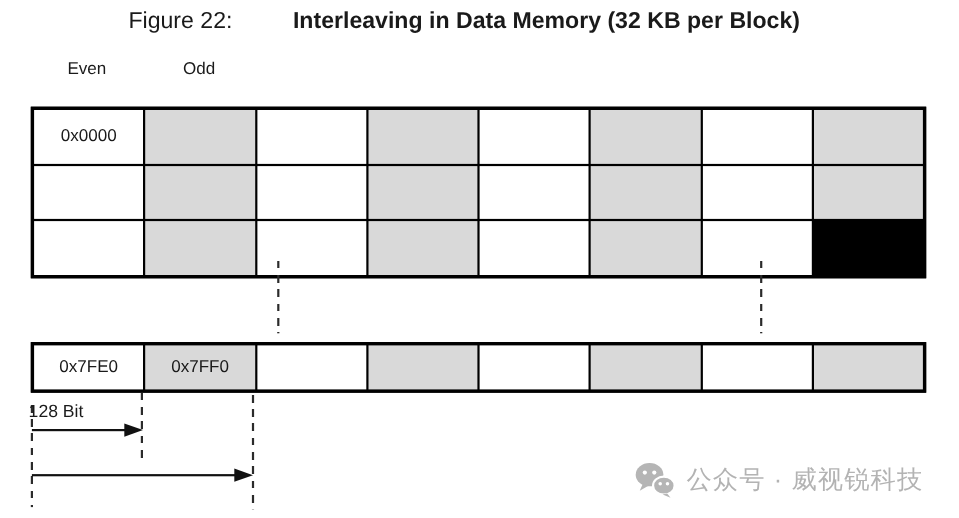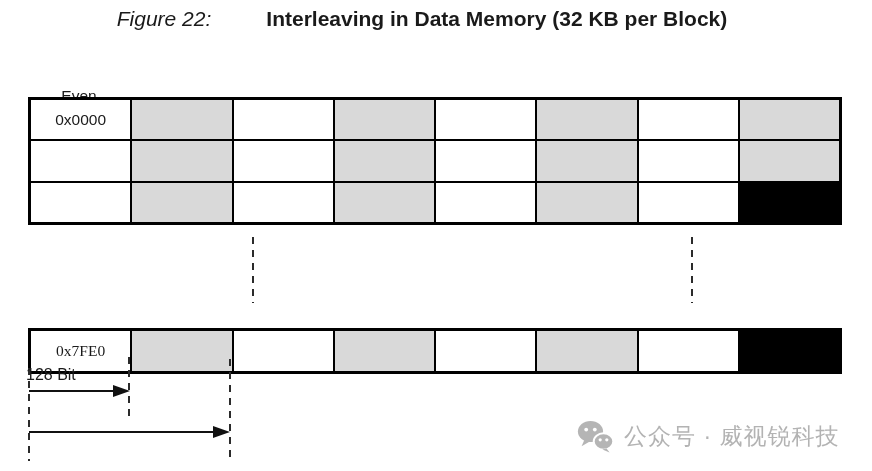--- a/index.html
+++ b/index.html
@@ -16,48 +16,48 @@
   
   .figure-title-bar {
     position: absolute;
     top: 7px;
     left: -14px;
     width: 872px;
     text-align: center;
     font-size: 21px;
     white-space: nowrap;
   }
-  .figure-label { font-style: italic; font-weight: 400; margin-right: 9px; }
+  .figure-label { font-weight: 400; margin-right: 9px; }
   .figure-name  { font-weight: 700; margin-left: 46px; }
 
   
   .col-label {
     position: absolute;
-    top: 87px;
+    top: 54px;
     width: 102px;
     text-align: center;
     font-size: 15.5px;
   }
   .col-label.even { left: 28px; }
   .col-label.odd  { left: 130px; }
 
   
   .memgrid {
     position: absolute;
     left: 28px;
     width: 814px;
     box-sizing: border-box;
     display: grid;
     grid-template-columns: repeat(8, 1fr);
     gap: 2px;
     background: #000000;
     border: 3px solid #000000;
   }
-  .memgrid.top    { top: 97px;  height: 128px; grid-template-rows: repeat(3, 1fr); }
-  .memgrid.bottom { top: 328px; height: 46px;  grid-template-rows: 1fr; font-family: Liberation Serif, serif; }
+  .memgrid.top    { top: 97px;  height: 156px; grid-template-rows: repeat(3, 1fr); }
+  .memgrid.bottom { top: 311px; height: 46px;  grid-template-rows: 1fr; }
   .cell {
     background: #ffffff;
     display: flex;
     align-items: center;
     justify-content: center;
     font-size: 15.5px;
     color: #1a1a1a;
   }
   .cell:nth-child(even) { background: #d9d9d9; }
 
@@ -118,20 +118,21 @@
 </head>
 <body>
 
 <div class="page">
 
   <div class="figure-title-bar">
     <span class="figure-label">Figure 22:</span><span class="figure-name">Interleaving in Data Memory (32 KB per Block)</span>
   </div>
 
   <div class="col-label even">Even</div>
+  <div class="col-label odd">Odd</div>
 
   <div class="memgrid top">
     <div class="cell">0x0000</div>
     <div class="cell"></div>
     <div class="cell"></div>
     <div class="cell"></div>
     <div class="cell"></div>
     <div class="cell"></div>
     <div class="cell"></div>
     <div class="cell"></div>
@@ -150,20 +151,21 @@
     <div class="cell"></div>
     <div class="cell"></div>
     <div class="cell"></div>
   </div>
 
   <div class="vdash mid-left"></div>
   <div class="vdash mid-right"></div>
 
   <div class="memgrid bottom">
     <div class="cell">0x7FE0</div>
+    <div class="cell">0x7FF0</div>
     <div class="cell"></div>
     <div class="cell"></div>
     <div class="cell"></div>
     <div class="cell"></div>
     <div class="cell"></div>
     <div class="cell"></div>
   </div>
 
   <div class="vdash meas-left"></div>
   <div class="vdash meas-center"></div>

